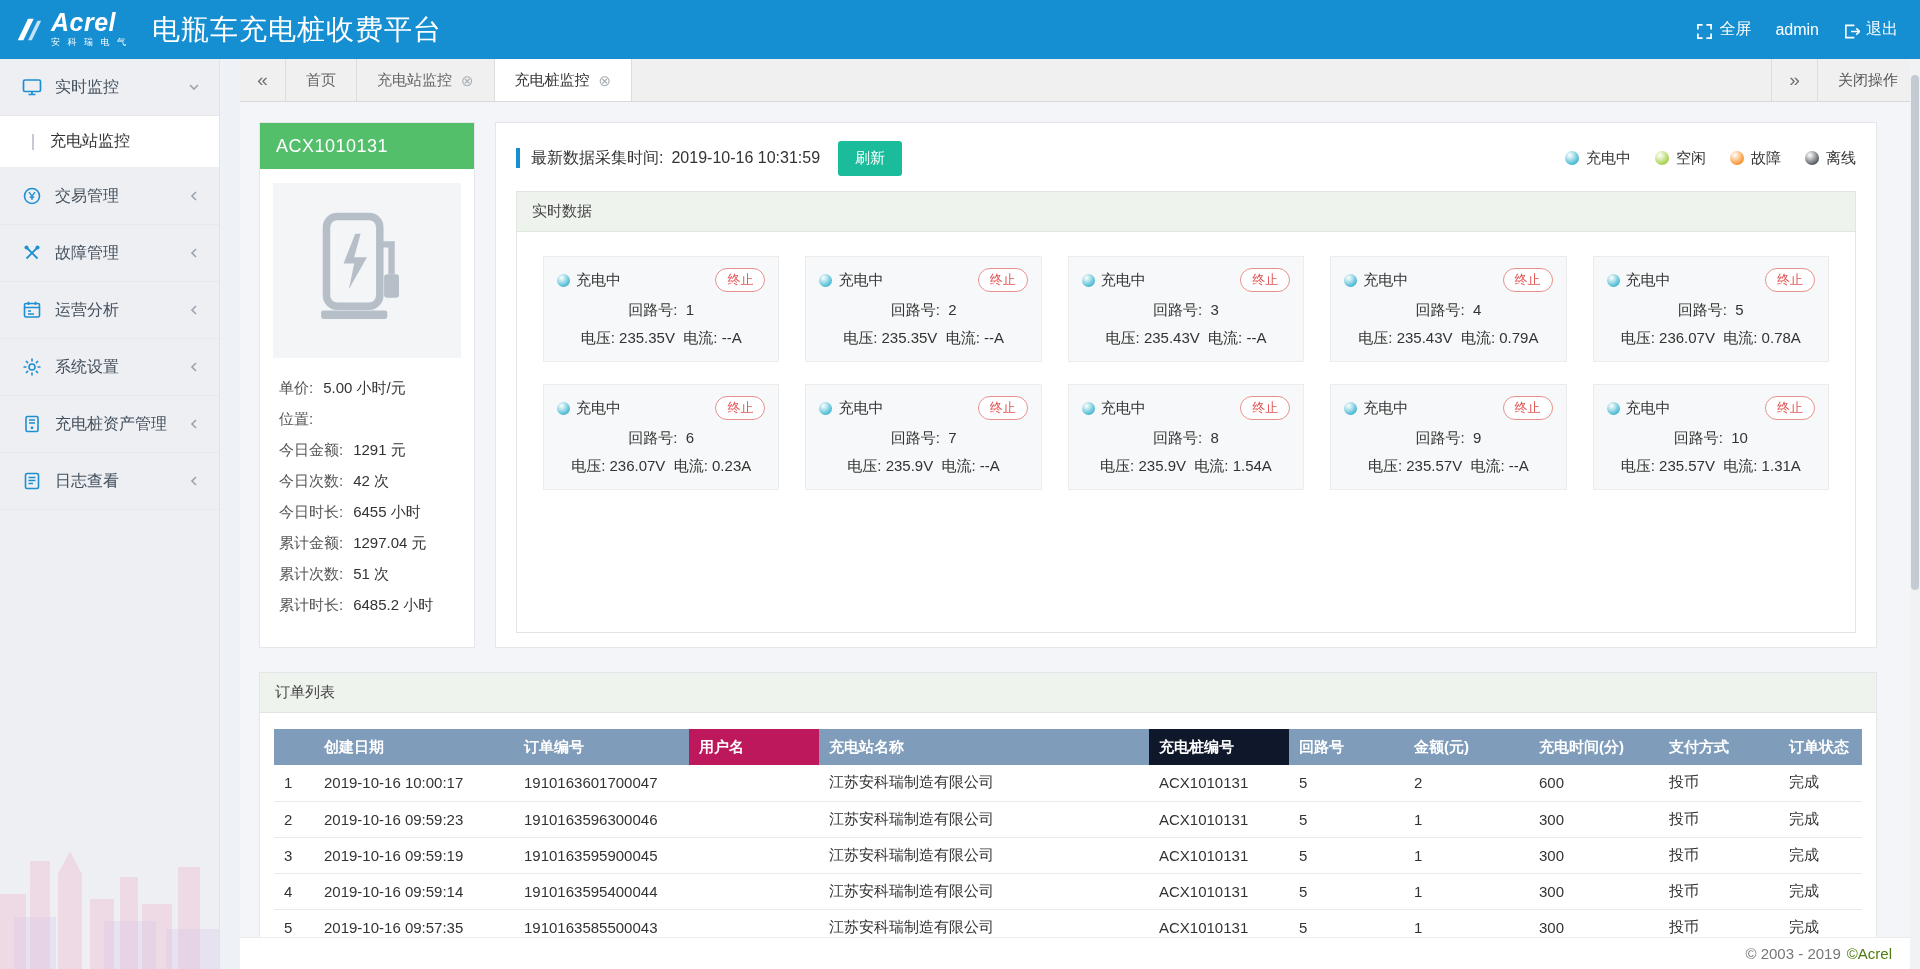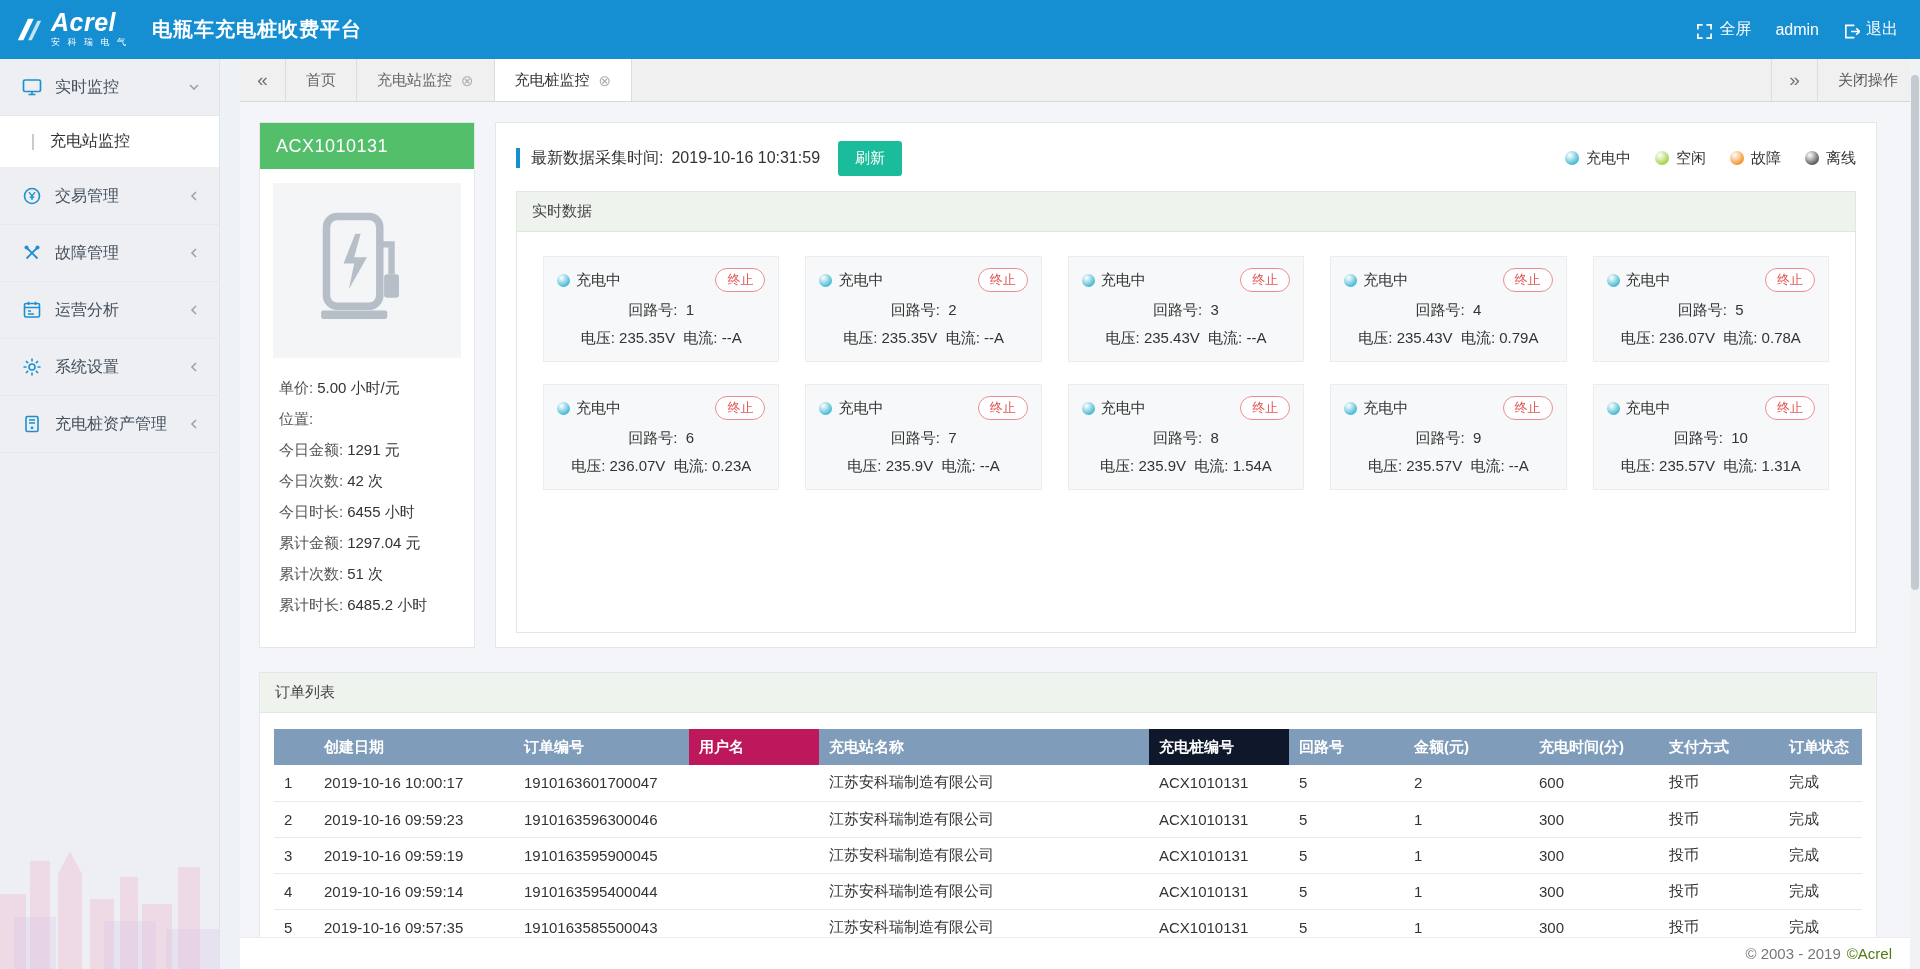--- a/index.html
+++ b/index.html
@@ -6,21 +6,21 @@
   html,body { width:1920px; height:969px; overflow:hidden; }
   body { font-family:"Liberation Sans","DejaVu Sans",sans-serif; background:#eef1f6; color:#333; }
   .app { width:1920px; height:969px; display:flex; flex-direction:column; }
 
   
   .topbar { height:59px; background:#168fd2; color:#fff; display:flex; align-items:center; padding:0 22px 0 14px; flex:0 0 59px; }
   .logo { display:flex; align-items:center; gap:7px; min-width:122px; }
   .logo-mark { width:30px; height:30px; }
   .logo-text { font-size:25px; font-weight:bold; font-style:italic; line-height:25px; letter-spacing:.5px; }
   .logo-sub { font-size:9px; letter-spacing:2.5px; margin-top:1px; white-space:nowrap; }
-  .app-title { font-size:20px; font-weight:bold; margin-left:16px; letter-spacing:1px; }
+  .app-title { font-size:28px; font-weight:normal; margin-left:16px; letter-spacing:1px; }
   .topbar-right { margin-left:auto; display:flex; align-items:center; gap:24px; font-size:16px; }
   .tb-btn { display:flex; align-items:flex-end; gap:6px; cursor:pointer; }
 
   
   .layout { flex:1; display:flex; min-height:0;gap:20px; }
   .sidebar { width:220px; flex:0 0 220px; background:#edeff3; border-right:1px solid #e0e3e9; position:relative; overflow:hidden; }
   .side-item { height:57px; display:flex; align-items:center; padding:0 18px 0 22px; font-size:16px; color:#44505c; cursor:pointer; border-bottom:1px solid #e6e8ee; }
   .side-icon { width:20px; height:20px; color:#1e8fd0; margin-right:13px; flex:0 0 20px; }
   .side-icon svg { width:20px; height:20px; display:block; }
   .side-label { flex:1; }
@@ -46,21 +46,21 @@
   
   .content { flex:1; position:relative; padding:20px 43px 0 19px; background:#f3f5f9; overflow:hidden; }
   .top-row { display:flex; gap:20px; align-items:stretch; }
 
   .device-panel { width:216px; flex:0 0 216px; background:#fff; border:1px solid #e4e6e9; display:flex; flex-direction:column; }
   .device-header { height:46px; background:#53bf6b; color:#fff; font-size:18px; display:flex; align-items:center; padding-left:16px; letter-spacing:.5px; flex:0 0 46px; }
   .device-body { padding:14px 13px; }
   .device-icon-box { background:#f3f5f7; height:175px; display:flex; align-items:center; justify-content:center; margin-bottom:14px; }
   .pile-icon { width:96px; height:118px; color:#b6bfc8; }
   .stat-line { font-size:15px; line-height:31px; color:#555; padding-left:6px; white-space:nowrap; }
-  .stat-value { color:#333; margin-left:4px; }
+  .stat-value { color:#333; margin-left:10px; }
 
   .monitor-panel { flex:1; background:#fff; border:1px solid #e4e6e9; padding:14px 20px; min-height:522px; min-width:0; }
   .monitor-top { display:flex; align-items:center; height:42px; }
   .accent { width:4px; height:20px; background:#168fd2; margin-right:11px; flex:0 0 4px; }
   .collect-label, .collect-time { font-size:16px; color:#333; }
   .collect-time { margin-left:8px; }
   .refresh-btn { margin-left:18px; background:#1bbc9b; color:#fff; border:none; font-size:15px; padding:8px 17px; border-radius:3px; cursor:pointer; font-family:inherit; }
   .legend { margin-left:auto; display:flex; gap:24px; align-items:center; }
   .legend-item { display:flex; align-items:center; gap:7px; font-size:15px; color:#333; }
   .legend-dot { width:14px; height:14px; border-radius:50%; }
@@ -219,20 +219,34 @@
           </div>
           <div class="side-item">
             <span class="side-icon">
               <svg viewBox="0 0 20 20">
                 <rect x="4" y="2.5" width="12" height="15" rx="1.5" fill="none" stroke="currentColor" stroke-width="1.6"></rect>
                 <path d="M7 6h6M7 9h6" stroke="currentColor" stroke-width="1.4"></path>
                 <circle cx="10" cy="13.8" r="1.4" fill="currentColor"></circle>
               </svg>
             </span>
             <span class="side-label">充电桩资产管理</span>
+            <span class="side-chevron">
+              <svg viewBox="0 0 14 14">
+                <path d="M9 3L5 7l4 4" fill="none" stroke="currentColor" stroke-width="1.6"></path>
+              </svg>
+            </span>
+          </div>
+          <div class="side-item">
+            <span class="side-icon">
+              <svg viewBox="0 0 20 20">
+                <rect x="3.5" y="2.5" width="13" height="15" rx="1.5" fill="none" stroke="currentColor" stroke-width="1.6"></rect>
+                <path d="M6.5 6.5h7M6.5 9.5h7M6.5 12.5h4.5" stroke="currentColor" stroke-width="1.4"></path>
+              </svg>
+            </span>
+            <span class="side-label">日志查看</span>
             <span class="side-chevron">
               <svg viewBox="0 0 14 14">
                 <path d="M9 3L5 7l4 4" fill="none" stroke="currentColor" stroke-width="1.6"></path>
               </svg>
             </span>
           </div>
         </nav>
       <svg class="city-art" viewBox="0 0 220 170">
         <g fill="#f0b6cd" opacity="0.35">
           <rect x="0" y="95" width="26" height="75"></rect>

